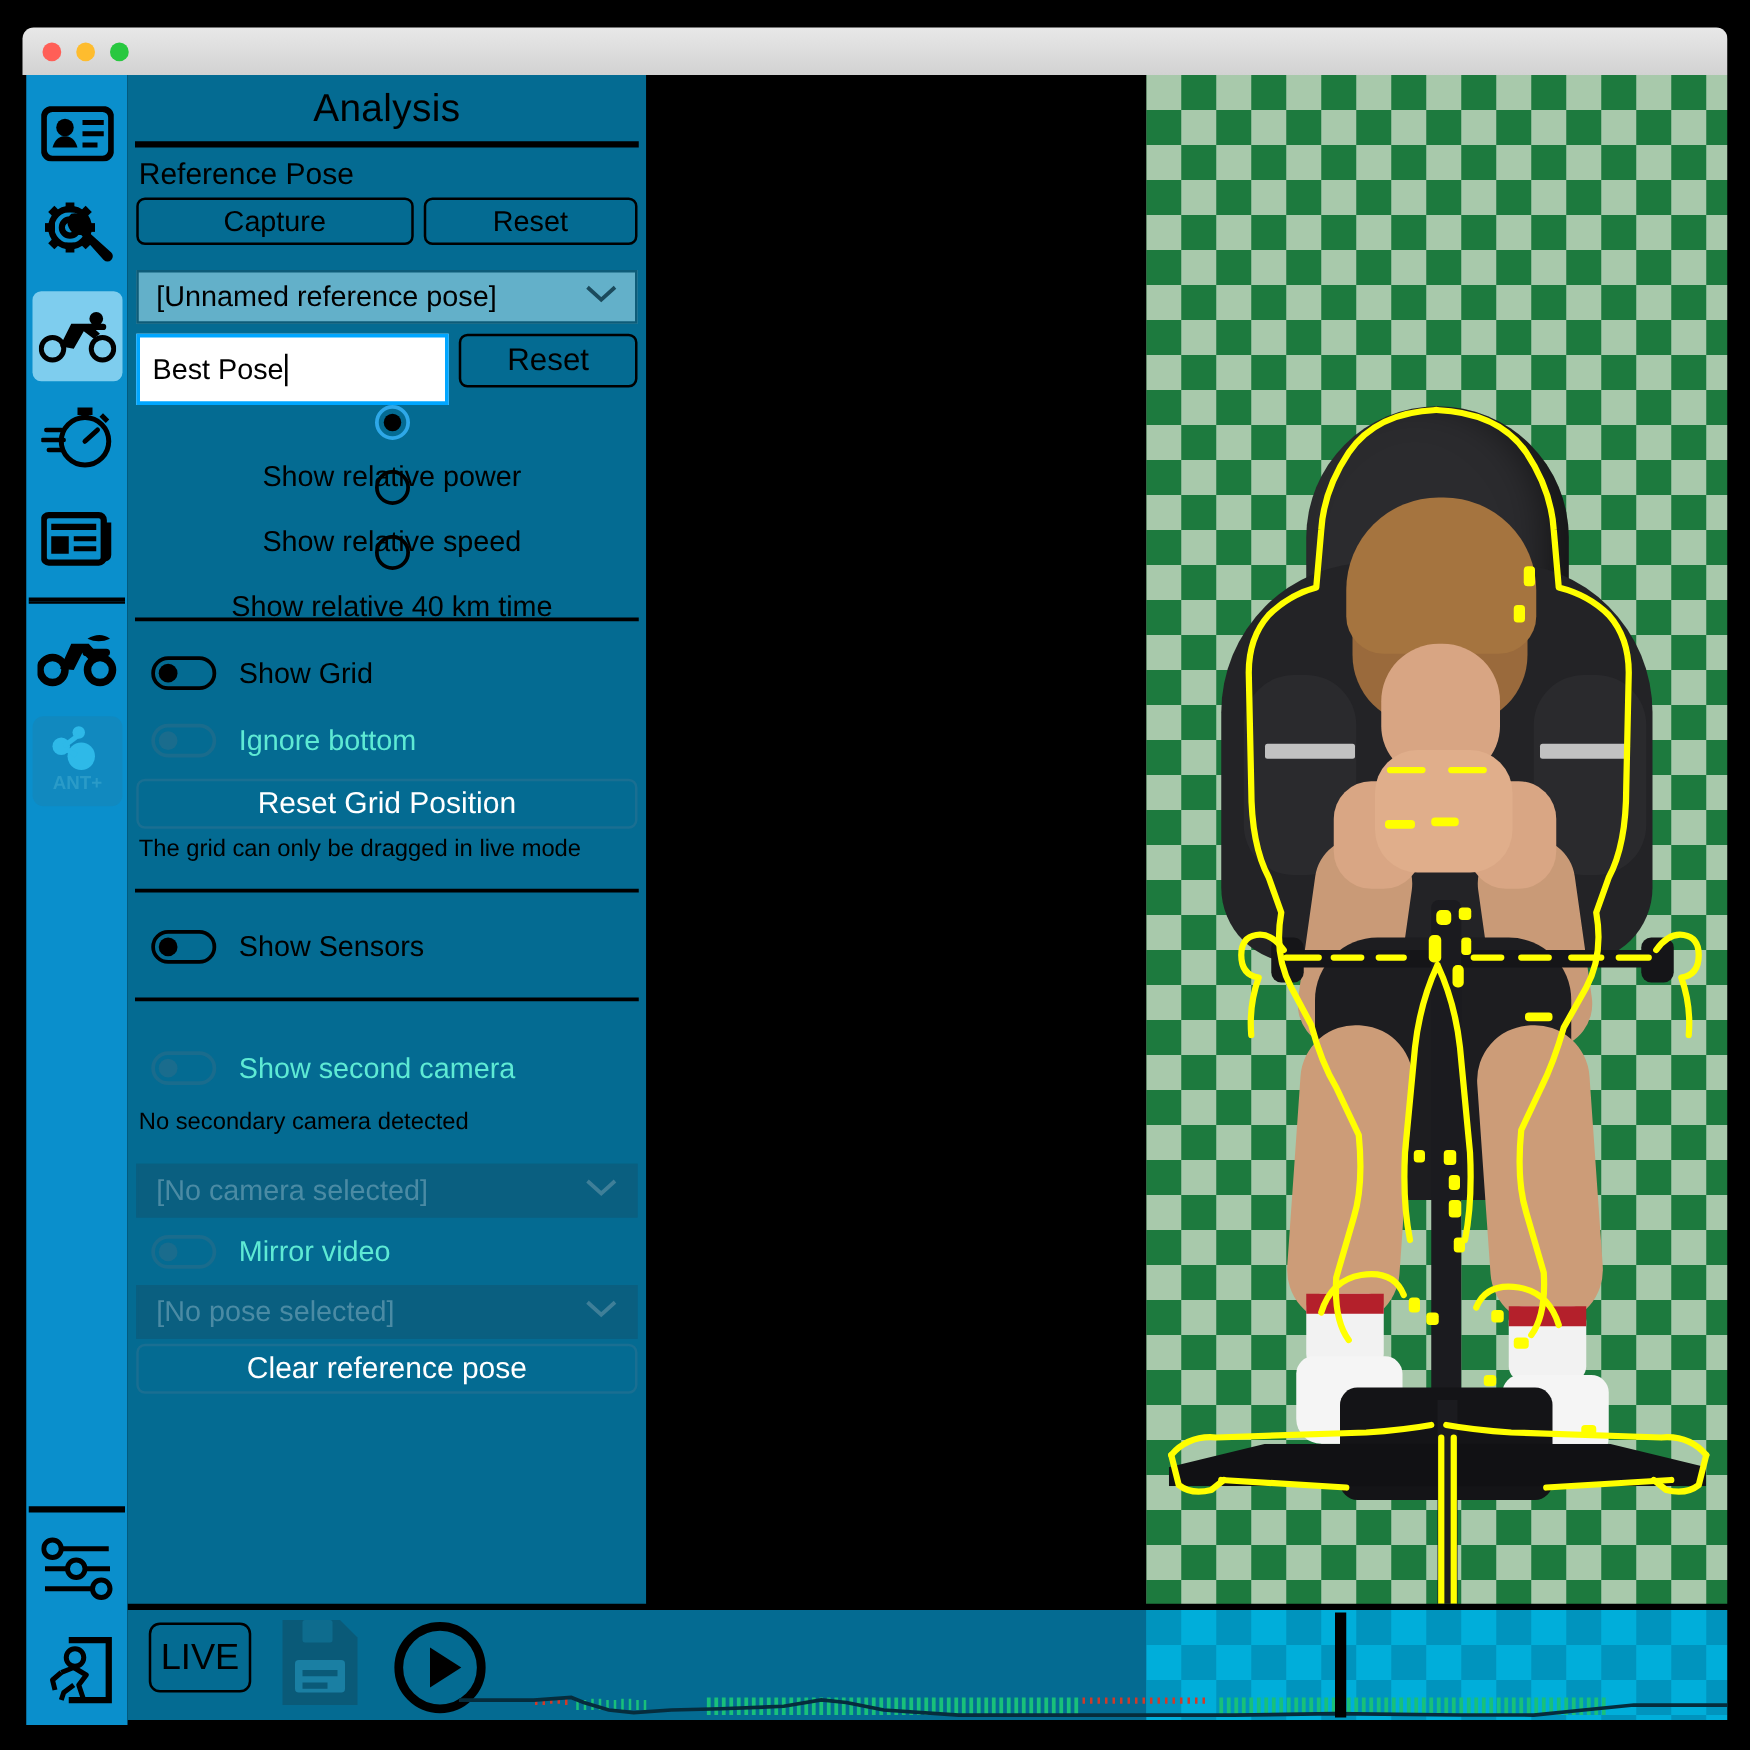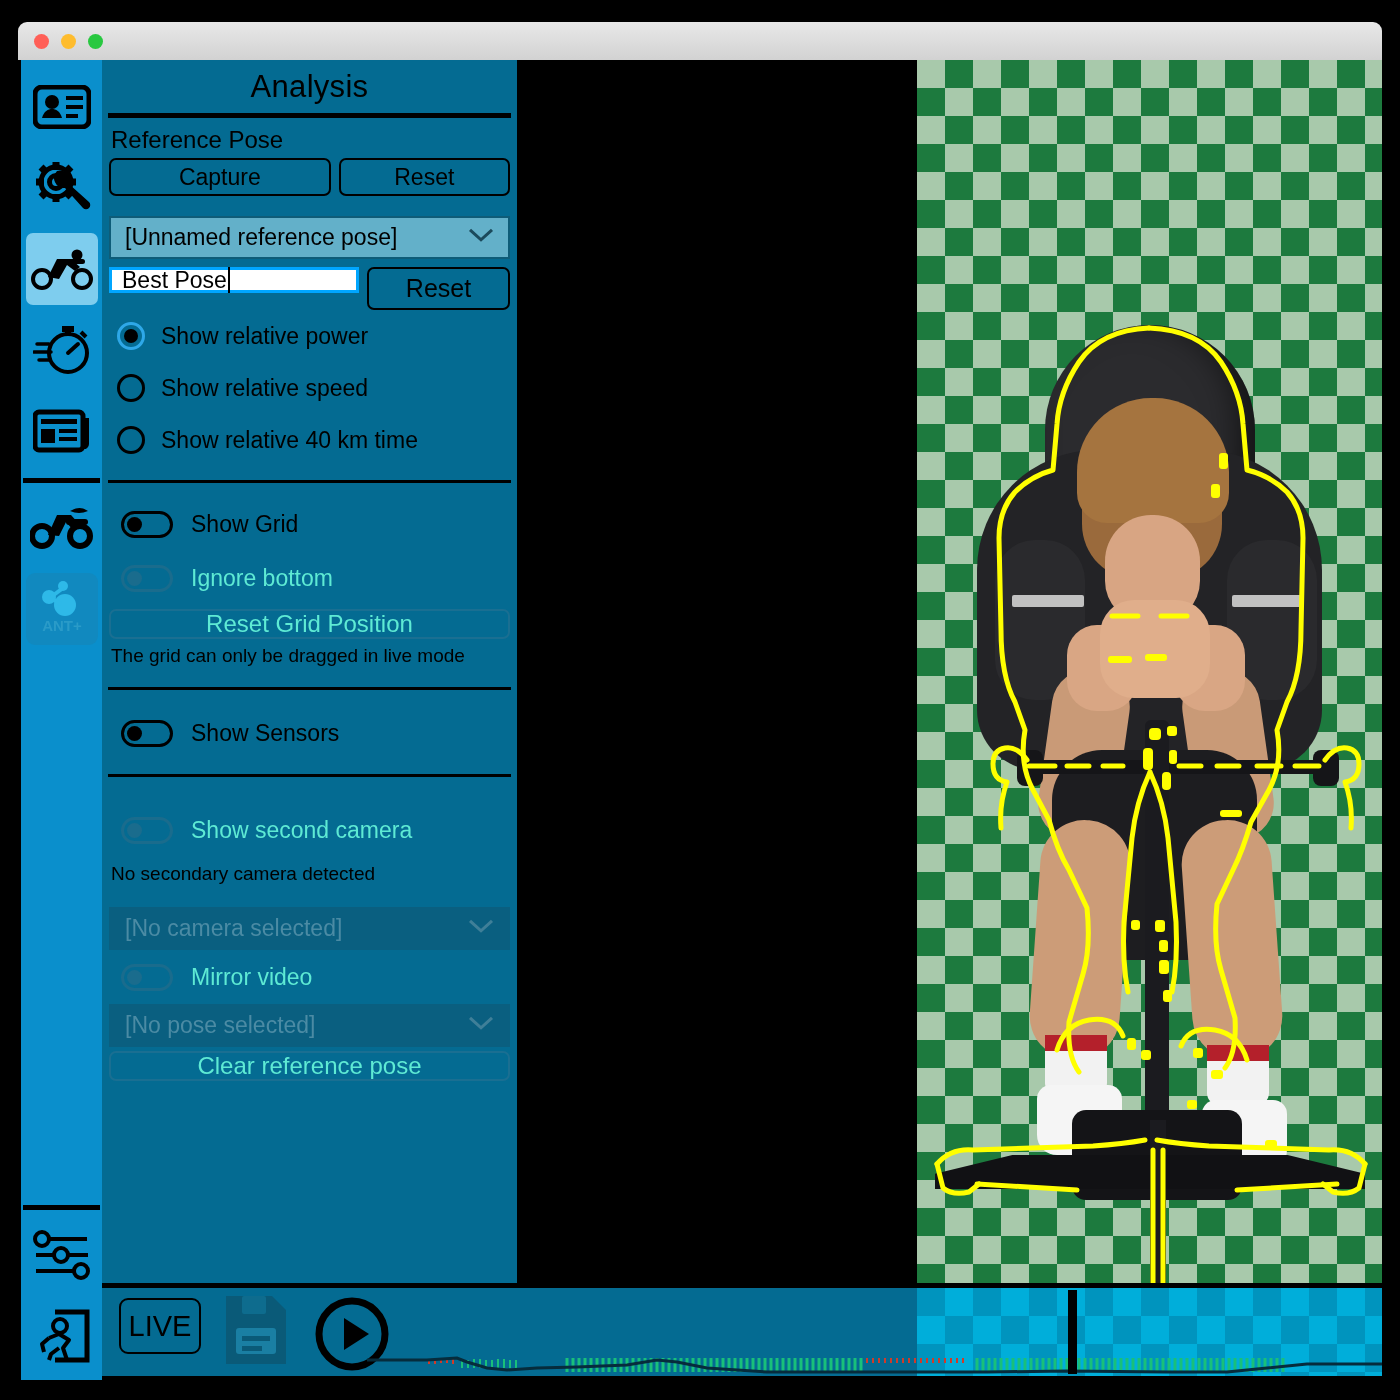--- a/index.html
+++ b/index.html
@@ -116,21 +116,21 @@
   }
   .select.disabled {
     background: #0a5f80;
     border-color: #0a5f80;
     color: #4b8ba4;
   }
 
   .field-row { display: flex; gap: 8px; margin-top: 8px; align-items: stretch; }
   .textinput {
     flex: 1;
-    height: 26px;
+    height: 57px;
     background: #ffffff;
     border: 3px solid #00a6ff;
     display: flex; align-items: center;
     padding-left: 10px;
     font-size: 23px;
     color: #000;
     position: relative;
   }
   .caret {
     display: inline-block;
@@ -146,20 +146,21 @@
     background: #046b92;
     font-size: 25px;
     display: flex; align-items: center; justify-content: center;
   }
 
   .radio-row {
     display: flex; align-items: center;
     gap: 16px;
     height: 52px;
     padding-left: 8px;
+    flex-direction: column;
   }
   .radio {
     width: 28px; height: 28px;
     border-radius: 50%;
     border: 3px solid #000;
     background: transparent;
     flex: none;
     position: relative;
   }
   .radio.on {
@@ -200,28 +201,28 @@
   .toggle.disabled { border-color: #1a6c8d; }
   .toggle.disabled::after { background: #1a6c8d; }
   .toggle-label { font-size: 23px; }
   .toggle-label.disabled { color: #5eead4; }
 
   .hint {
     font-size: 19px;
     padding: 6px 0 20px 2px;
   }
   .fullbtn {
-    height: 30px;
+    height: 40px;
     margin-top: 4px;
     border: 2px solid #1a6f92;
     border-radius: 7px;
     background: #046b92;
     font-size: 24px;
     display: flex; align-items: center; justify-content: center;
-    color: #5eead4;
+    color: #ffffff;
   }
   .spacer-sm { height: 14px; }
   .spacer-md { height: 26px; }
 
   
   .center-black {
     position: absolute;
     left: 517px; top: 60px;
     width: 400px; height: 1223px;
     background: #000;

